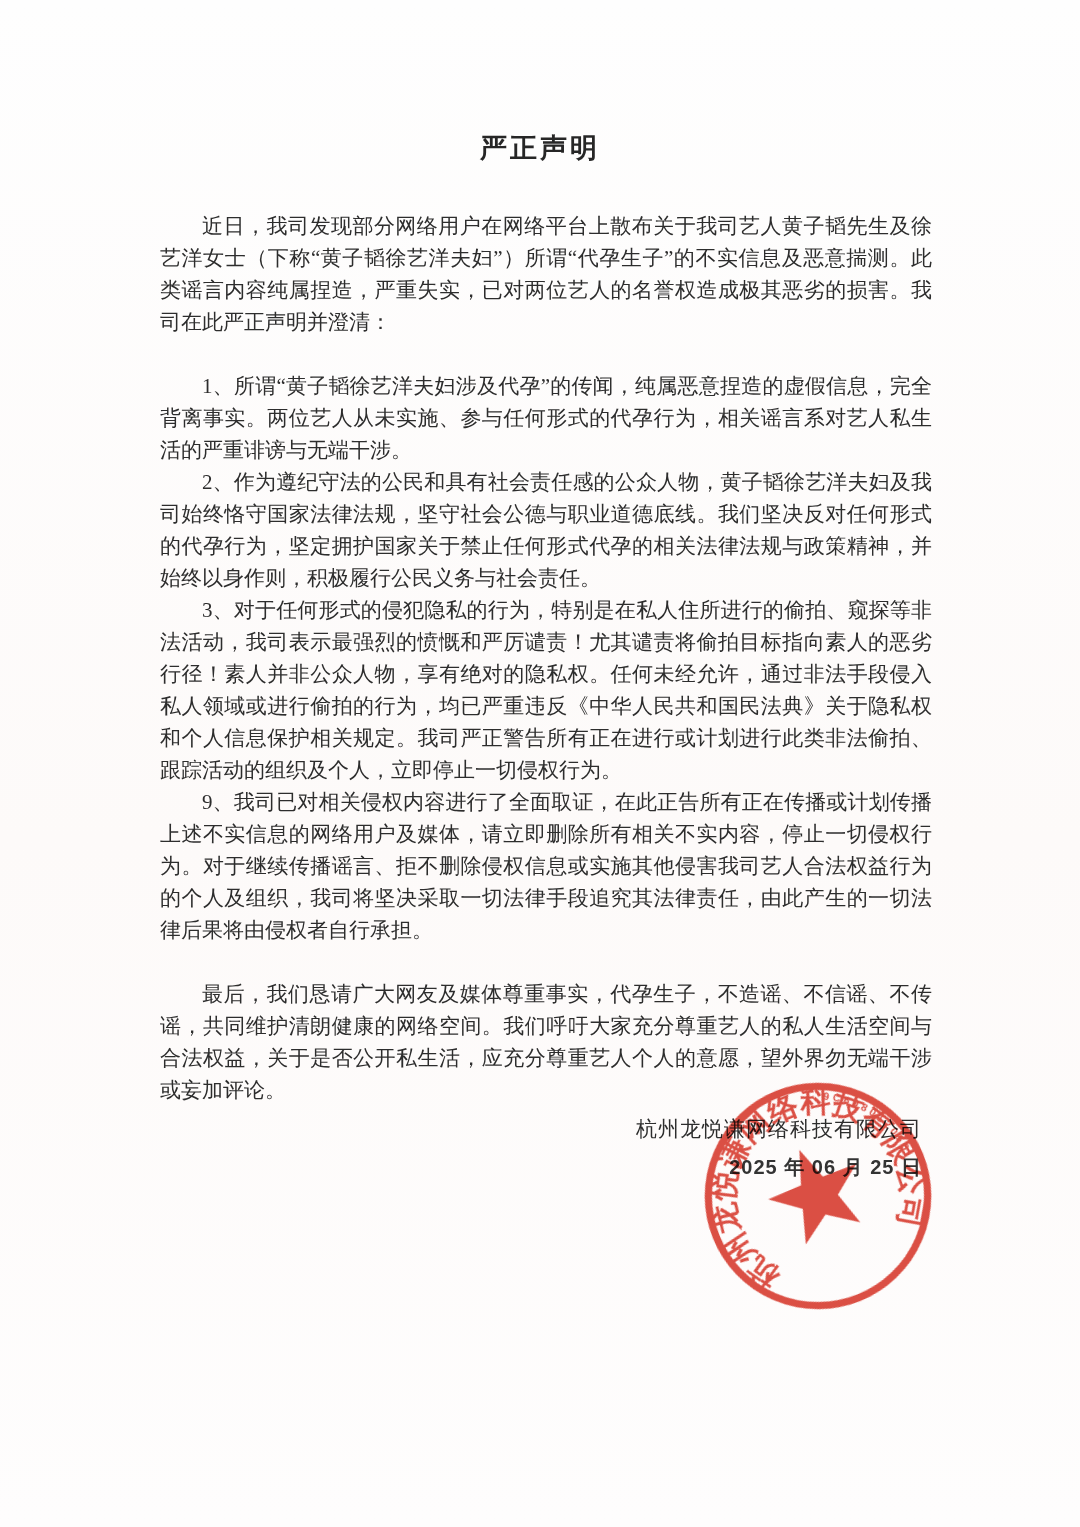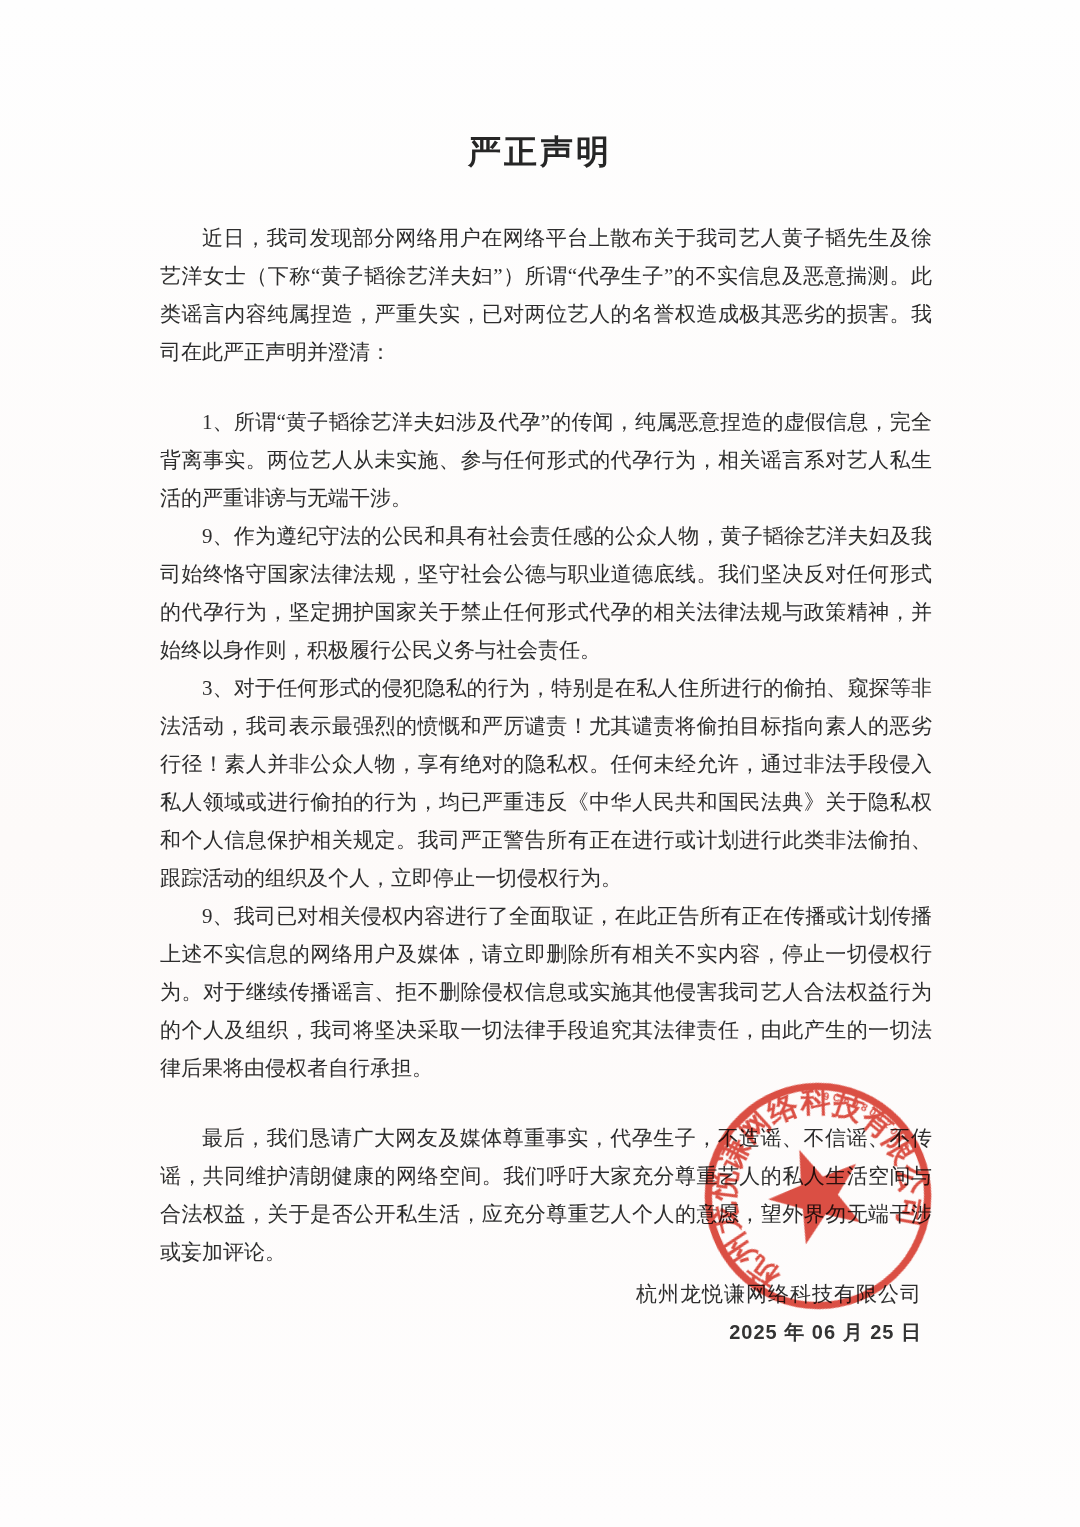--- a/index.html
+++ b/index.html
@@ -10,29 +10,29 @@
   }
   .page {
     position:relative;
     width:1080px; height:1527px;
     background:linear-gradient(180deg,#fefefe 0%,#fdfaf9 55%,#fefdfd 100%);
     overflow:hidden;
   }
   .doc-title {
     padding-top:130px;
     text-align:center;
-    font-size:33px;
+    font-size:27px;
     font-weight:700;
     letter-spacing:3px;
     color:#262626;
   }
   .content {
     margin:44px 148px 0 160px;
     font-size:21px;
-    line-height:38px;
+    line-height:32px;
     text-align:justify;
     color:#2d2d2d;
   }
   .content p {
     text-indent:2em;
     margin:0;
   }
   .content p.gap-before { margin-top:32px; }
   .declaration {
     margin:33px 148px 0 160px;
@@ -75,21 +75,21 @@
 </head>
 <body>
 
 <div class="page">
 
   <h1 class="doc-title">严正声明</h1>
 
   <div class="content">
     <p>近日，我司发现部分网络用户在网络平台上散布关于我司艺人黄子韬先生及徐艺洋女士（下称“黄子韬徐艺洋夫妇”）所谓“代孕生子”的不实信息及恶意揣测。此类谣言内容纯属捏造，严重失实，已对两位艺人的名誉权造成极其恶劣的损害。我司在此严正声明并澄清：</p>
     <p class="gap-before">1、所谓“黄子韬徐艺洋夫妇涉及代孕”的传闻，纯属恶意捏造的虚假信息，完全背离事实。两位艺人从未实施、参与任何形式的代孕行为，相关谣言系对艺人私生活的严重诽谤与无端干涉。</p>
-    <p>9、作为遵纪守法的公民和具有社会责任感的公众人物，黄子韬徐艺洋夫妇及我司始终恪守国家法律法规，坚守社会公德与职业道德底线。我们坚决反对任何形式的代孕行为，坚定拥护国家关于禁止任何形式代孕的相关法律法规与政策精神，并始终以身作则，积极履行公民义务与社会责任。</p>
+    <p>2、作为遵纪守法的公民和具有社会责任感的公众人物，黄子韬徐艺洋夫妇及我司始终恪守国家法律法规，坚守社会公德与职业道德底线。我们坚决反对任何形式的代孕行为，坚定拥护国家关于禁止任何形式代孕的相关法律法规与政策精神，并始终以身作则，积极履行公民义务与社会责任。</p>
     <p>3、对于任何形式的侵犯隐私的行为，特别是在私人住所进行的偷拍、窥探等非法活动，我司表示最强烈的愤慨和严厉谴责！尤其谴责将偷拍目标指向素人的恶劣行径！素人并非公众人物，享有绝对的隐私权。任何未经允许，通过非法手段侵入私人领域或进行偷拍的行为，均已严重违反《中华人民共和国民法典》关于隐私权和个人信息保护相关规定。我司严正警告所有正在进行或计划进行此类非法偷拍、跟踪活动的组织及个人，立即停止一切侵权行为。</p>
     <p>9、我司已对相关侵权内容进行了全面取证，在此正告所有正在传播或计划传播上述不实信息的网络用户及媒体，请立即删除所有相关不实内容，停止一切侵权行为。对于继续传播谣言、拒不删除侵权信息或实施其他侵害我司艺人合法权益行为的个人及组织，我司将坚决采取一切法律手段追究其法律责任，由此产生的一切法律后果将由侵权者自行承担。</p>
     <p class="gap-before">最后，我们恳请广大网友及媒体尊重事实，代孕生子，不造谣、不信谣、不传谣，共同维护清朗健康的网络空间。我们呼吁大家充分尊重艺人的私人生活空间与合法权益，关于是否公开私生活，应充分尊重艺人个人的意愿，望外界勿无端干涉或妄加评论。</p>
   </div>
 
 
   <div class="signature">
     <div class="sig-company">杭州龙悦谦网络科技有限公司</div>
     <div class="sig-date">2025 年 06 月 25 日</div>
   </div>

